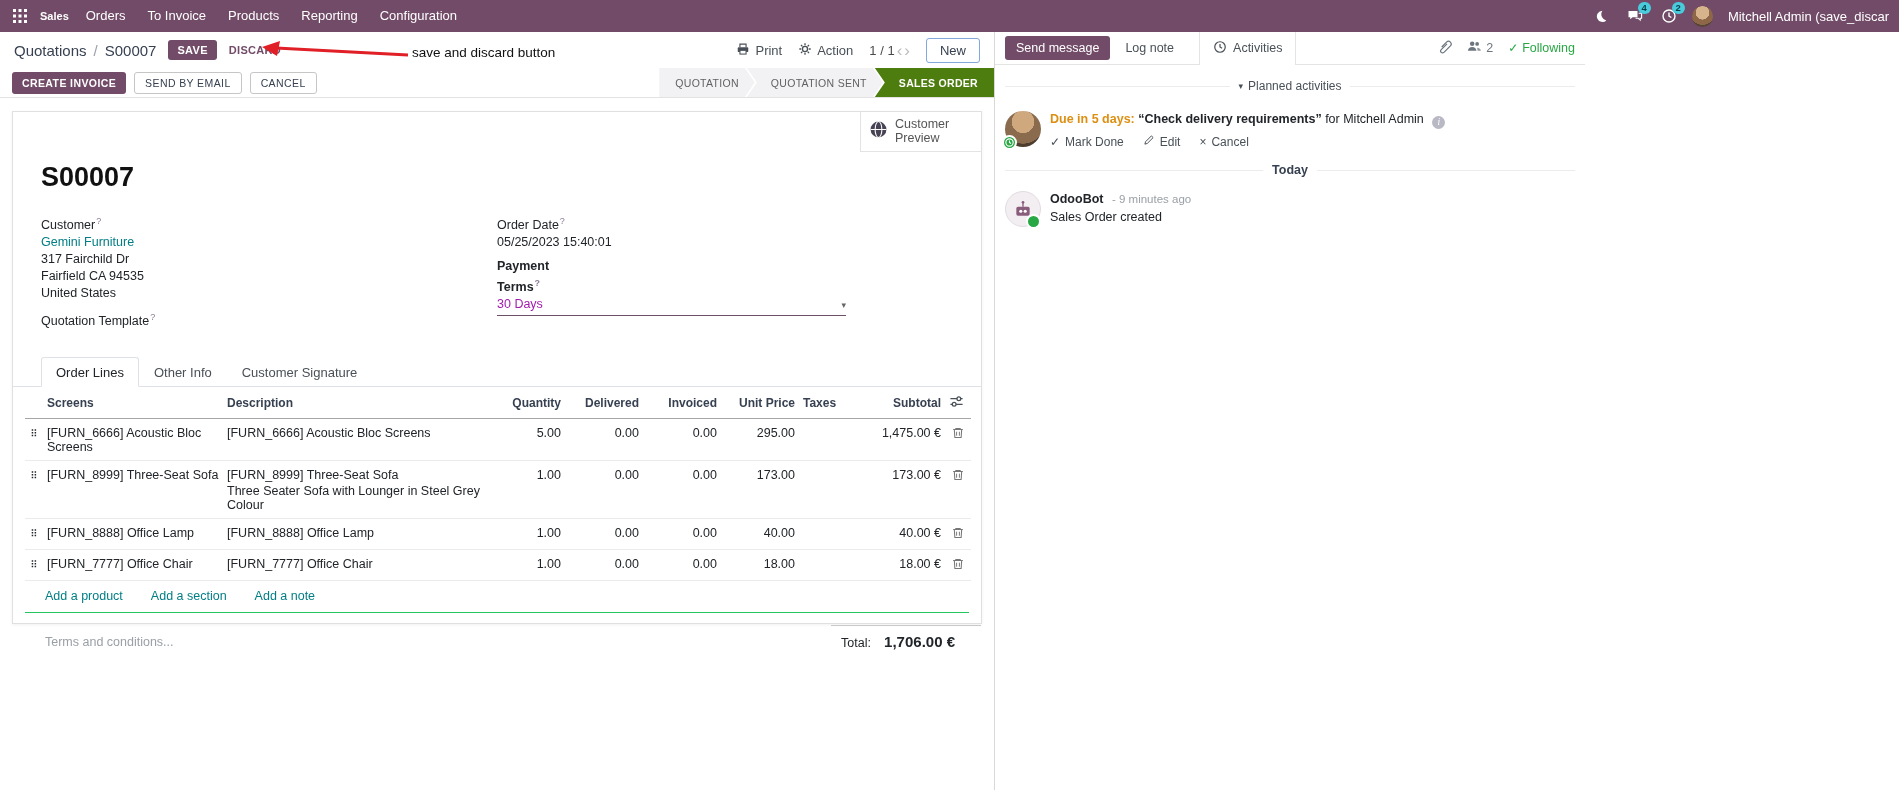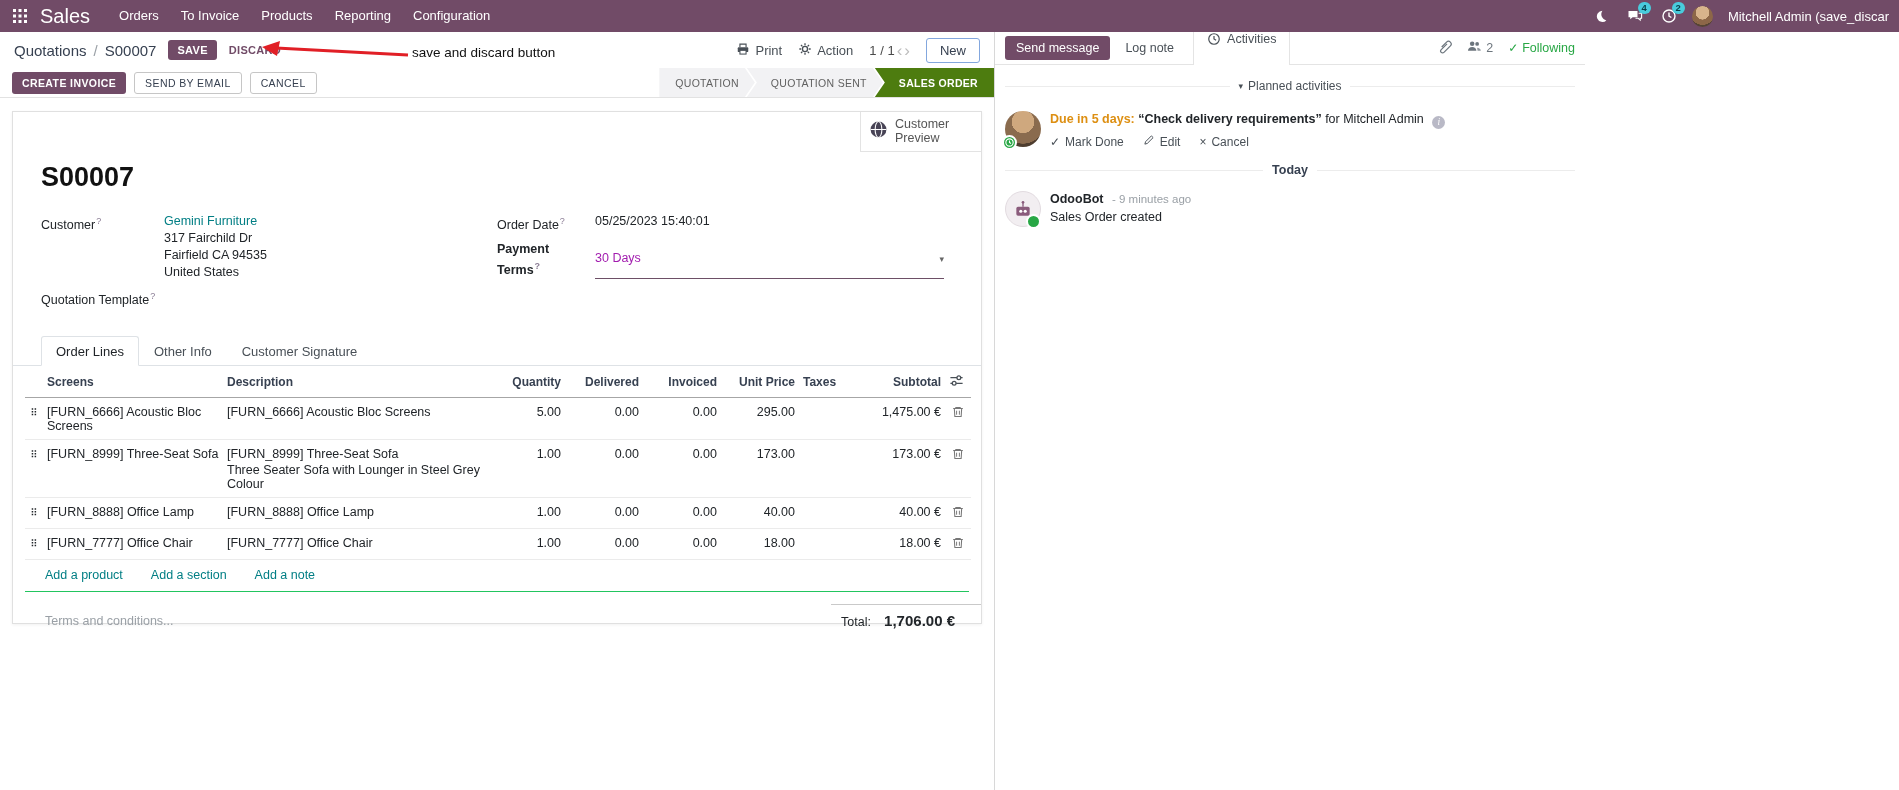--- a/index.html
+++ b/index.html
@@ -2,21 +2,21 @@
 <html><head>
 <meta charset="utf-8">
 <style>
   * { box-sizing: border-box; margin: 0; padding: 0; }
   html, body { width: 1899px; height: 790px; overflow: hidden; background: #fff;
     font-family: "Liberation Sans", sans-serif; color: #212529; font-size: 13px; }
 
   
   .topbar { height: 32px; background: #714B67; display: flex; align-items: center; color: #fff; padding: 0 10px 0 6px; }
   .apps-btn { width: 28px; height: 32px; display: flex; align-items: center; justify-content: center; cursor: pointer; }
-  .brand { font-weight: normal; font-size: 20px; margin: 0 18px 0 6px; }
+  .brand { font-weight: bold; font-size: 11px; margin: 0 6px 0 6px; }
   .menu-item { padding: 4px 11px; line-height: 32px; cursor: pointer; font-size: 13px; }
   .topbar-right { margin-left: auto; display: flex; align-items: center; gap: 4px; }
   .tb-icon { position: relative; width: 30px; height: 32px; display: flex; align-items: center; justify-content: center; cursor: pointer; }
   .tb-badge { position: absolute; top: 2px; right: -1px; background: #49cbdc; color: #073f49; font-size: 9.5px; font-weight: bold; border-radius: 8px; padding: 1px 4px; line-height: 10px; }
   .avatar-sm { width: 21px; height: 21px; border-radius: 50%; flex: none;
     background: radial-gradient(circle at 50% 32%, #d8b48c 0 38%, #8d6748 39% 68%, #564434 69%); }
   .user-name { white-space: nowrap; margin-left: 6px; font-size: 13px; }
 
   
   .workspace { display: flex; height: 758px; }
@@ -51,21 +51,21 @@
   .step:last-child { padding-right: 16px; clip-path: polygon(0 0, 100% 0, 100% 100%, 0 100%, 10px 50%); }
   .step.active { background: #4d7c0f; color: #fff; font-weight: bold; }
 
   
   .sheet-wrap { padding: 13px 13px 0 12px; }
   .sheet { position: relative; width: 970px; height: 513px; background: #fff; border: 1px solid #e0e0e0; box-shadow: 0 1px 3px rgba(0,0,0,.06); }
   .customer-preview { position: absolute; top: 0; right: 0; width: 121px; border-left: 1px solid #e3e3e3; border-bottom: 1px solid #e3e3e3; display: flex; align-items: center; gap: 7px; padding: 5px 8px; color: #555; font-size: 12.5px; line-height: 1.15; cursor: pointer; }
   .sheet-title { margin: 50px 0 0 28px; font-size: 27px; font-weight: bold; color: #111; }
   .fields { display: flex; margin: 20px 28px 0 28px; }
   .fcol { width: 50%; }
-  .frow { display: flex; margin-bottom: 7px; font-size: 12.5px; line-height: 17px; }
+  .frow { display: flex; margin-bottom: 7px; font-size: 12.5px; line-height: 17px; flex-direction: column; }
   .flabel { width: 123px; flex: none; color: #212529; }
   .flabel2 { width: 98px; flex: none; color: #212529; }
   .flabel sup, .flabel2 sup { color: #8a7c94; font-size: 9px; margin-left: 1px; }
   .bold-label { font-weight: bold; }
   .link { color: #017e84; cursor: pointer; }
   .addr-line { line-height: 17px; }
   .tmpl-row { margin-top: 7px; }
   .pt-wrap { flex: 1; display: flex; align-items: center; border-bottom: 1px solid #6d4f66; max-width: 349px; }
   .pt-input { flex: 1; border: 0; outline: none; background: transparent; font: inherit; color: #a21caf; padding: 0 0 2px 0; }
   .pt-caret { color: #666; font-size: 9px; margin-left: 4px; flex: none; }
@@ -91,21 +91,21 @@
   .terms { color: #9aa0a6; font-size: 12.5px; padding: 10px 0 0 20px; cursor: text; }
   .total-box { width: 150px; border-top: 1px solid #c9c9c9; padding: 7px 26px 0 10px; display: flex; justify-content: space-between; align-items: baseline; margin-right: 0; }
   .total-label { font-size: 12.5px; }
   .total-value { font-size: 15px; font-weight: bold; }
 
   
   .chatter-inner { width: 590px; }
   .chatter-top { height: 33px; display: flex; align-items: center; padding-left: 10px; border-bottom: 1px solid #e4e4e4; }
   .send-btn { background: #714B67; color: #fff; font-size: 12.5px; padding: 5px 11px; border-radius: 3px; cursor: pointer; flex: none; }
   .lognote-btn { color: #495057; font-size: 12.5px; padding: 5px 11px; margin-left: 4px; cursor: pointer; flex: none; }
-  .activities-tab { height: 33px; display: flex; gap: 6px; padding: 0 13px; border-left: 1px solid #e4e4e4; border-right: 1px solid #e4e4e4; margin-left: 8px; font-size: 12.5px; color: #495057; background: #fff; cursor: pointer; flex: none; }
+  .activities-tab { height: 33px; display: flex; align-items: center; gap: 6px; padding: 0 13px; border-left: 1px solid #e4e4e4; border-right: 1px solid #e4e4e4; margin-left: 14px; font-size: 12.5px; color: #495057; background: #fff; cursor: pointer; flex: none; }
   .chatter-top-right { margin-left: auto; display: flex; align-items: center; gap: 15px; padding-right: 10px; color: #6c757d; }
   .followers { display: flex; align-items: center; gap: 4px; font-size: 12.5px; cursor: pointer; }
   .following { color: #28a745; font-size: 12.5px; display: flex; gap: 4px; align-items: center; cursor: pointer; }
 
   .section-divider { display: flex; align-items: center; gap: 9px; margin: 14px 10px 0 10px; color: #495057; font-size: 12px; }
   .divider-line { flex: 1; height: 1px; background: #ececec; }
   .divider-label { display: flex; align-items: center; gap: 5px; white-space: nowrap; }
   .caret-sm { font-size: 9px; color: #495057; }
   .today-label { font-weight: bold; color: #374151; font-size: 12.5px; }
 

